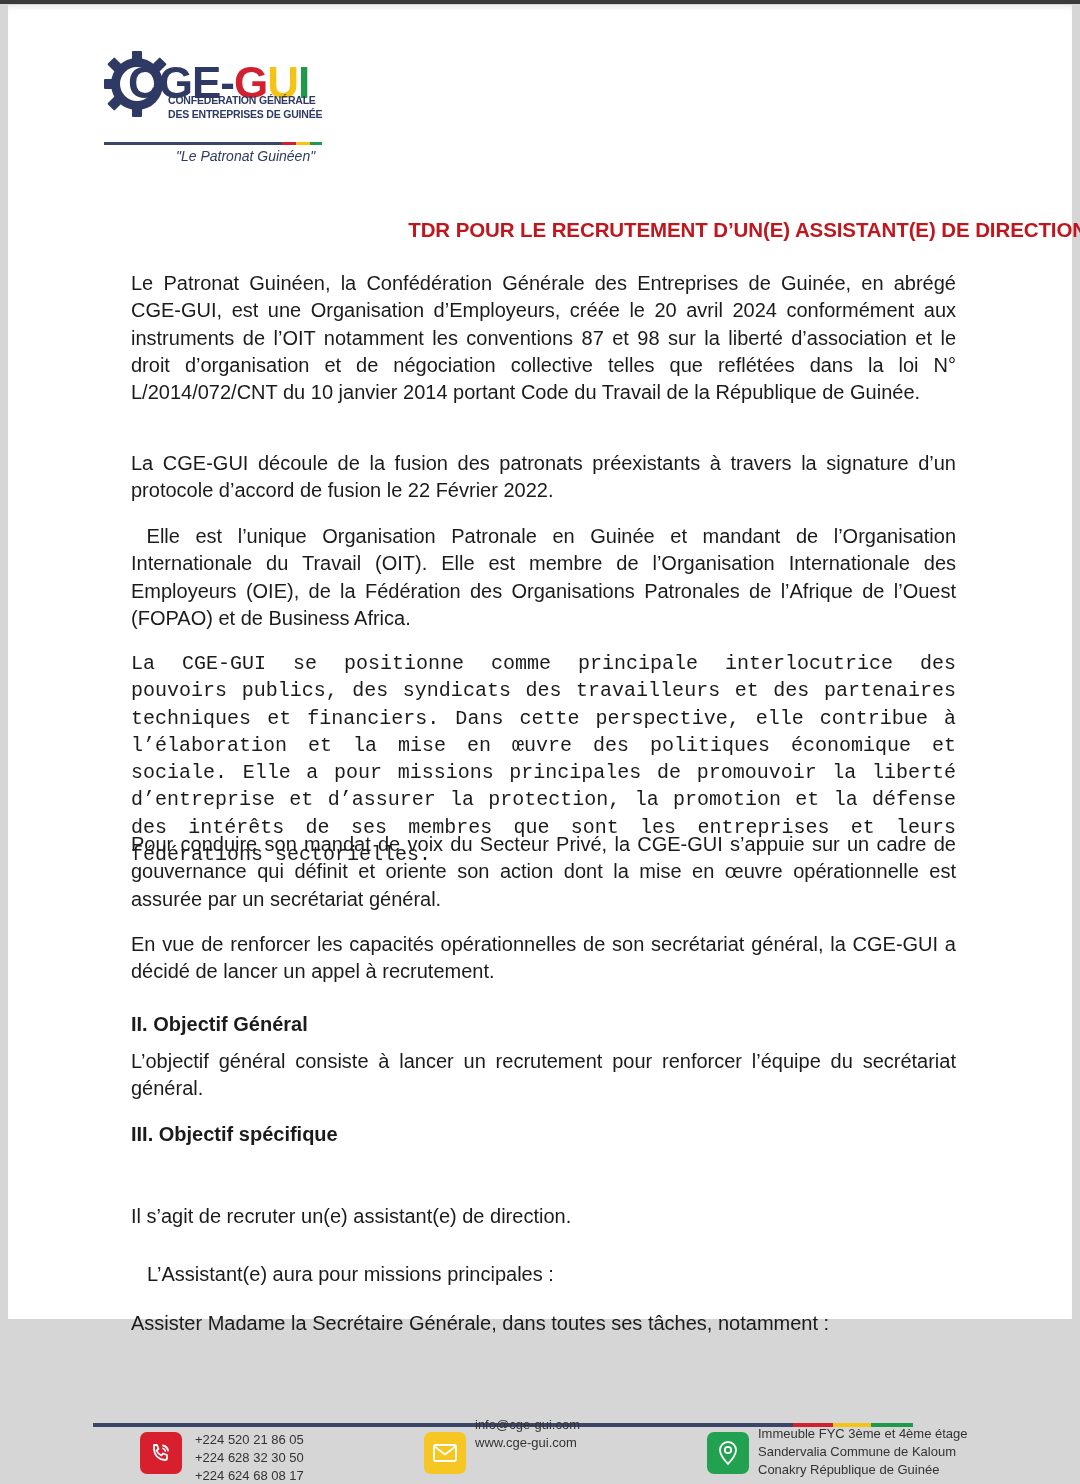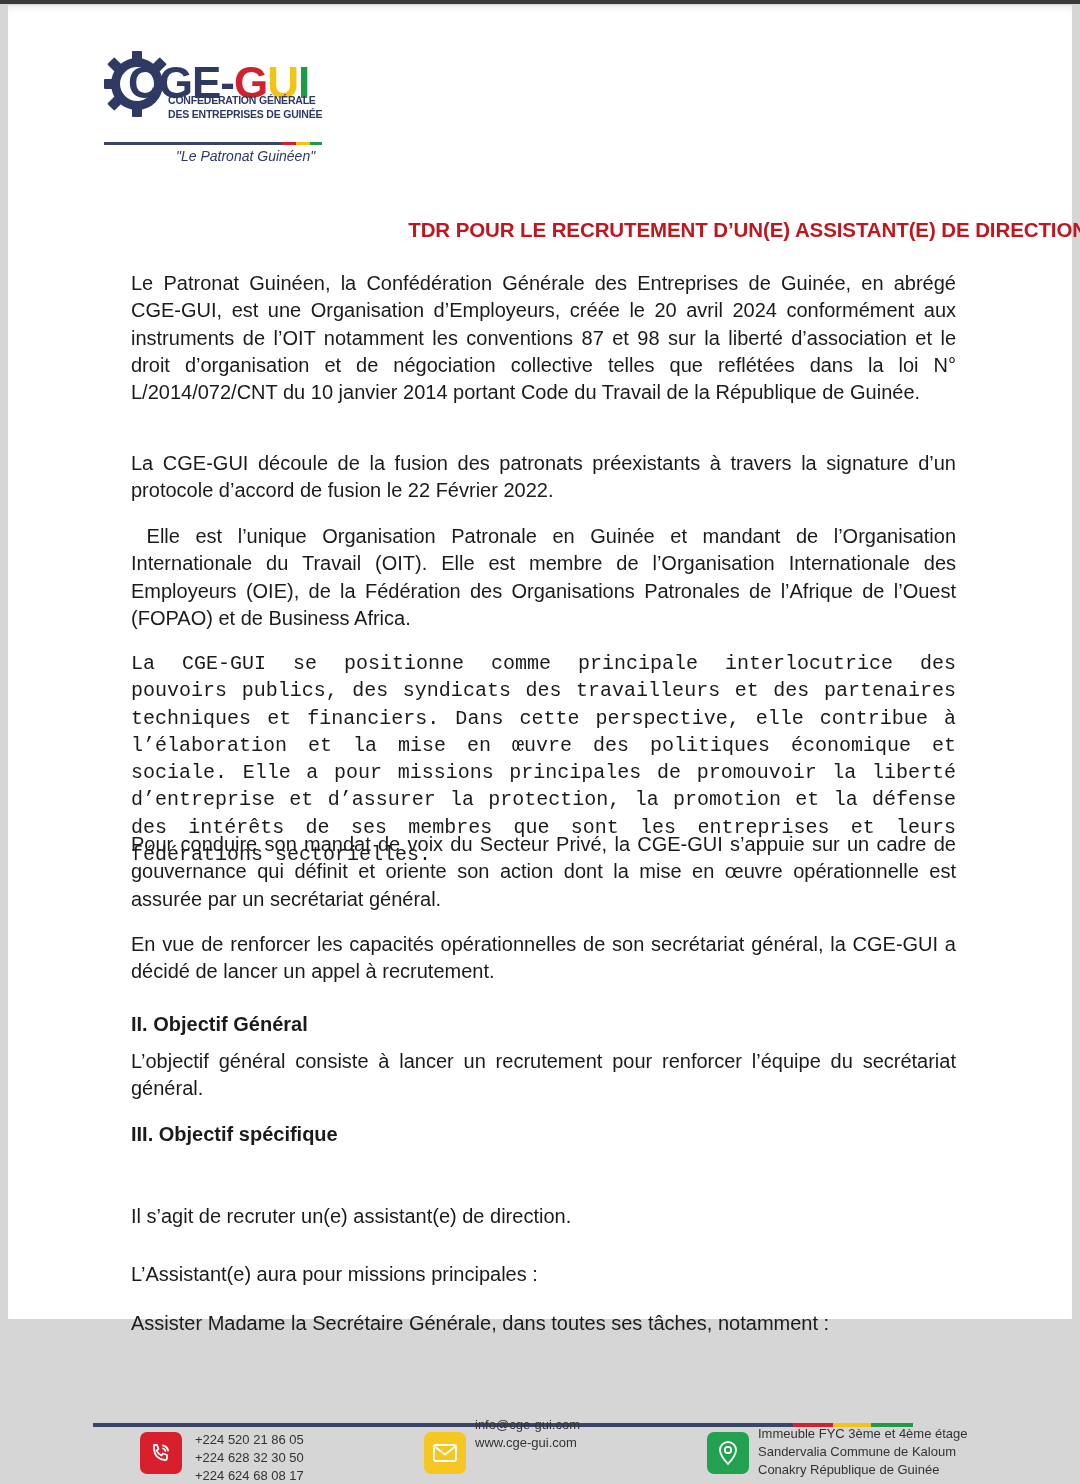--- a/index.html
+++ b/index.html
@@ -100,21 +100,21 @@
   <div class="body-text h" style="top:998px;margin-top:8px;">II. Objectif Général</div>
   <div class="body-text h" style="top:1116px;">III. Objectif spécifique</div>
 
   <div class="body-text" style="top:1043px;">
     <p class="para">L’objectif général consiste à lancer un recrutement pour renforcer l’équipe du secrétariat général.</p>
   </div>
   <div class="body-text" style="top:1161px;margin-top:37px;">
     <p class="para">Il s’agit de recruter un(e) assistant(e) de direction.</p>
   </div>
 
-  <div class="body-text" style="top:1256px;">
+  <div class="body-text" style="top:1256px;margin-left:16px;">
     <p class="para">L’Assistant(e) aura pour missions principales :</p>
   </div>
   <div class="body-text" style="top:1305px;">
     <p class="para">Assister Madame la Secrétaire Générale, dans toutes ses tâches, notamment :</p>
   </div>
 
   <div class="footer-rule">
     <span style="left:700px;width:40px;background:#d1202f;"></span>
     <span style="left:740px;width:38px;background:#f3c316;"></span>
     <span style="left:778px;width:42px;background:#1f9a4a;"></span>

